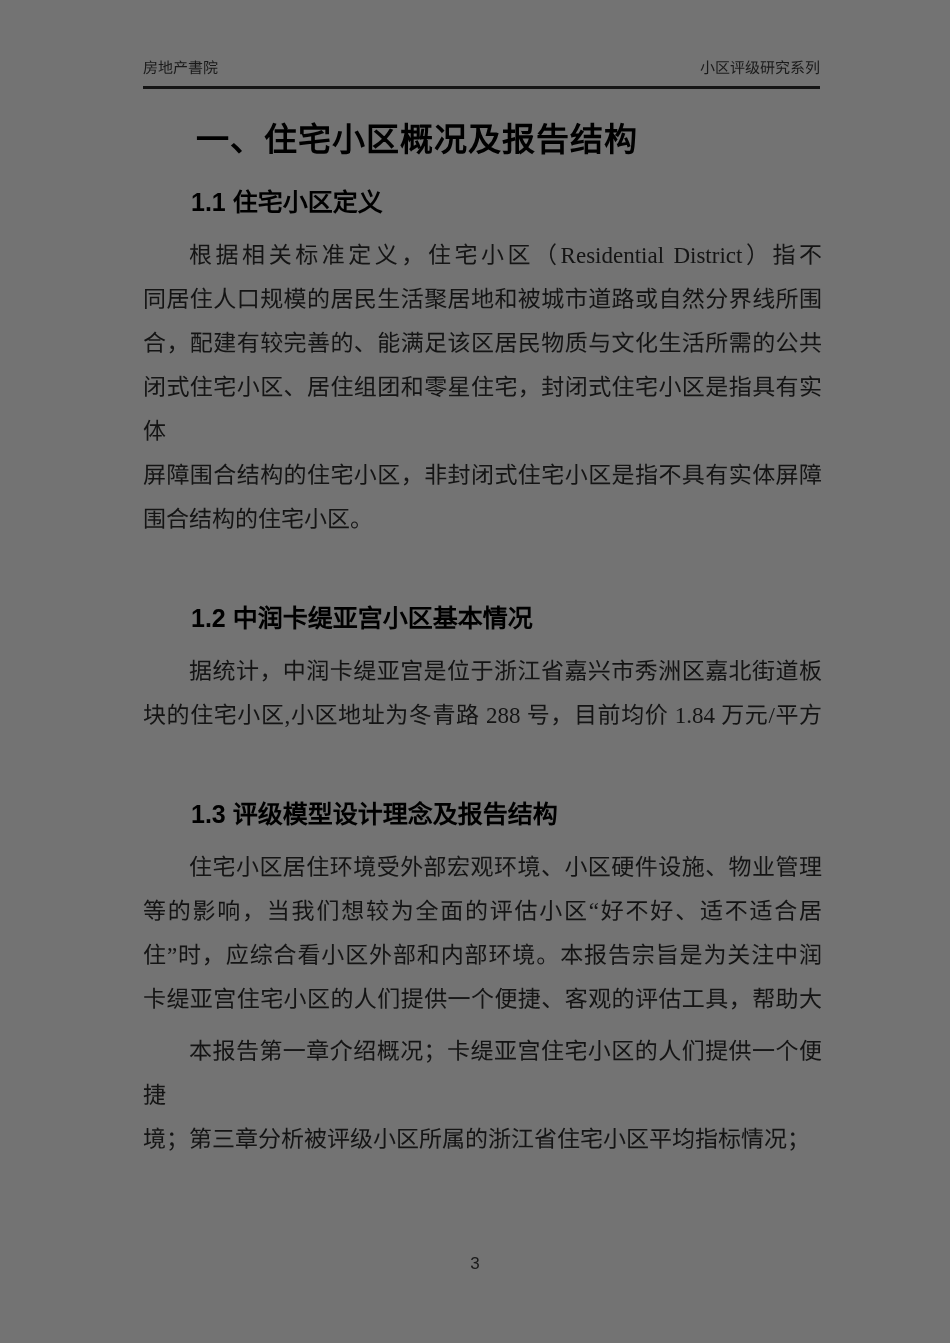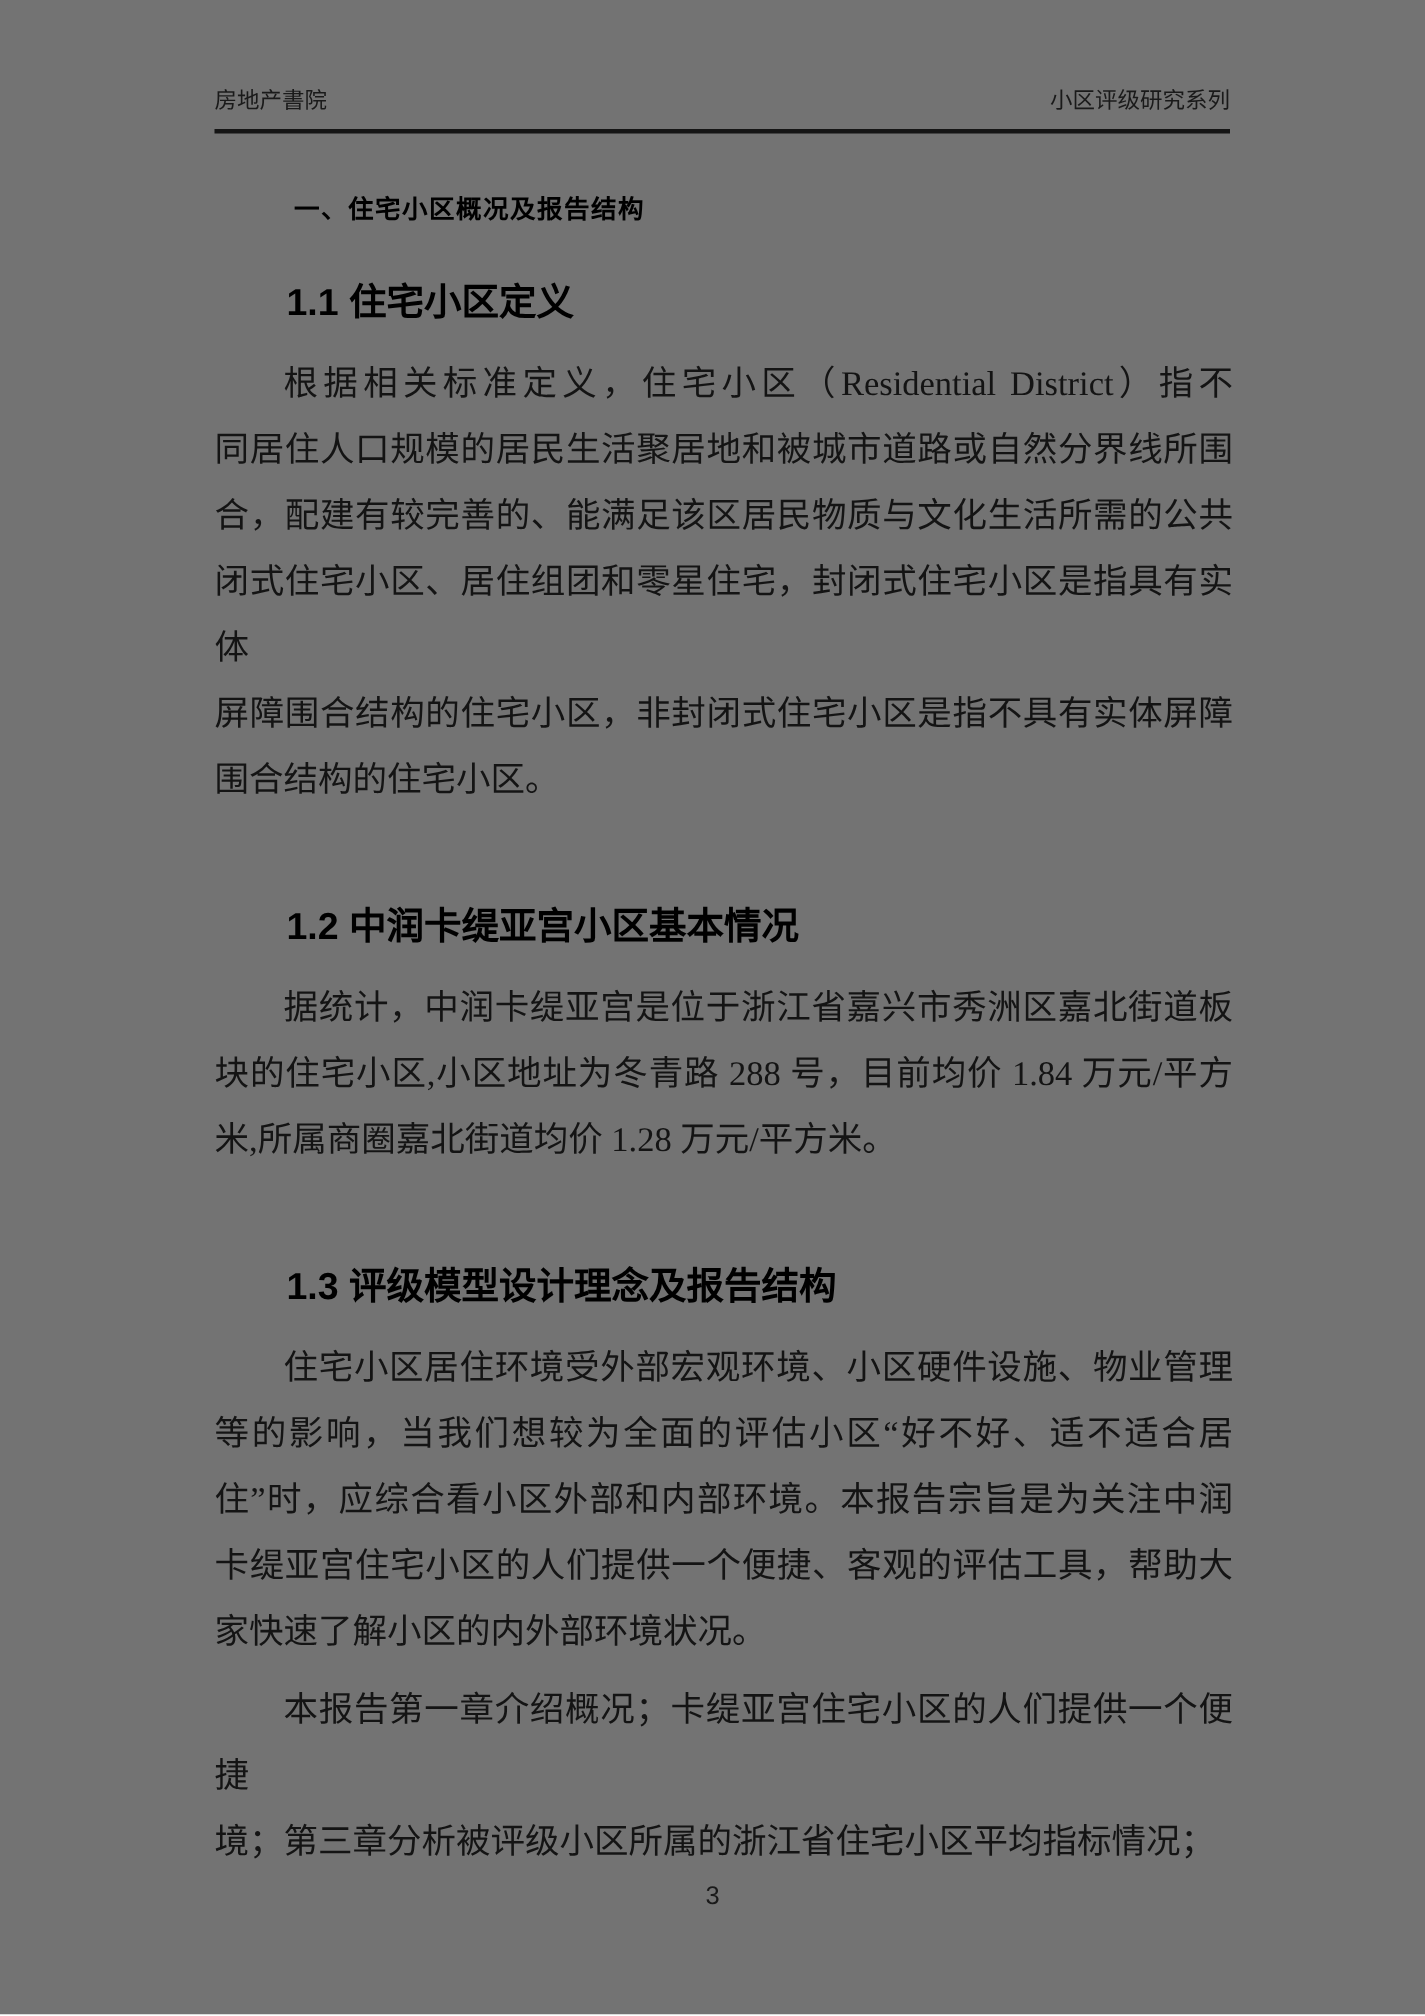--- a/index.html
+++ b/index.html
@@ -38,21 +38,21 @@
   }
   .content {
     position: absolute;
     top: 108px;
     left: 143px;
     width: 679px;
   }
   .doc-title {
     margin: 12px 0 0 0;
     font-family: "Liberation Sans", "DejaVu Sans", sans-serif;
-    font-size: 17px;
+    font-size: 33px;
     font-weight: bold;
     color: #000000;
     line-height: 40px;
     text-indent: 53px;
     letter-spacing: 1px;
   }
   .sec-heading {
     margin: 58px 0 0 0;
     font-family: "Liberation Sans", "DejaVu Sans", sans-serif;
     font-size: 25px;
@@ -118,31 +118,29 @@
             <div class="line just">闭式住宅小区、居住组团和零星住宅，封闭式住宅小区是指具有实体</div>
             <div class="line just">屏障围合结构的住宅小区，非封闭式住宅小区是指不具有实体屏障</div>
             <div class="line">围合结构的住宅小区。</div>
           </div>
         </div>
         <div class="section">
           <h2 class="sec-heading">1.2 中润卡缇亚宫小区基本情况</h2>
           <div class="para">
             <div class="line first just">据统计，中润卡缇亚宫是位于浙江省嘉兴市秀洲区嘉北街道板</div>
             <div class="line just">块的住宅小区,小区地址为冬青路 288 号，目前均价 1.84 万元/平方</div>
-            <div class="line">米,所属商圈嘉北街道均价 1.28 万元/平方米。</div>
           </div>
         </div>
         <div class="section">
           <h2 class="sec-heading">1.3 评级模型设计理念及报告结构</h2>
           <div class="para">
             <div class="line first just">住宅小区居住环境受外部宏观环境、小区硬件设施、物业管理</div>
             <div class="line just">等的影响，当我们想较为全面的评估小区“好不好、适不适合居</div>
             <div class="line just">住”时，应综合看小区外部和内部环境。本报告宗旨是为关注中润</div>
             <div class="line just">卡缇亚宫住宅小区的人们提供一个便捷、客观的评估工具，帮助大</div>
-            <div class="line">家快速了解小区的内外部环境状况。</div>
           </div>
           <div class="para">
             <div class="line first just">本报告第一章介绍概况；卡缇亚宫住宅小区的人们提供一个便捷</div>
             <div class="line">境；第三章分析被评级小区所属的浙江省住宅小区平均指标情况；</div>
           </div>
         </div>
       </div>
   </div>
 
   <div class="footer">

